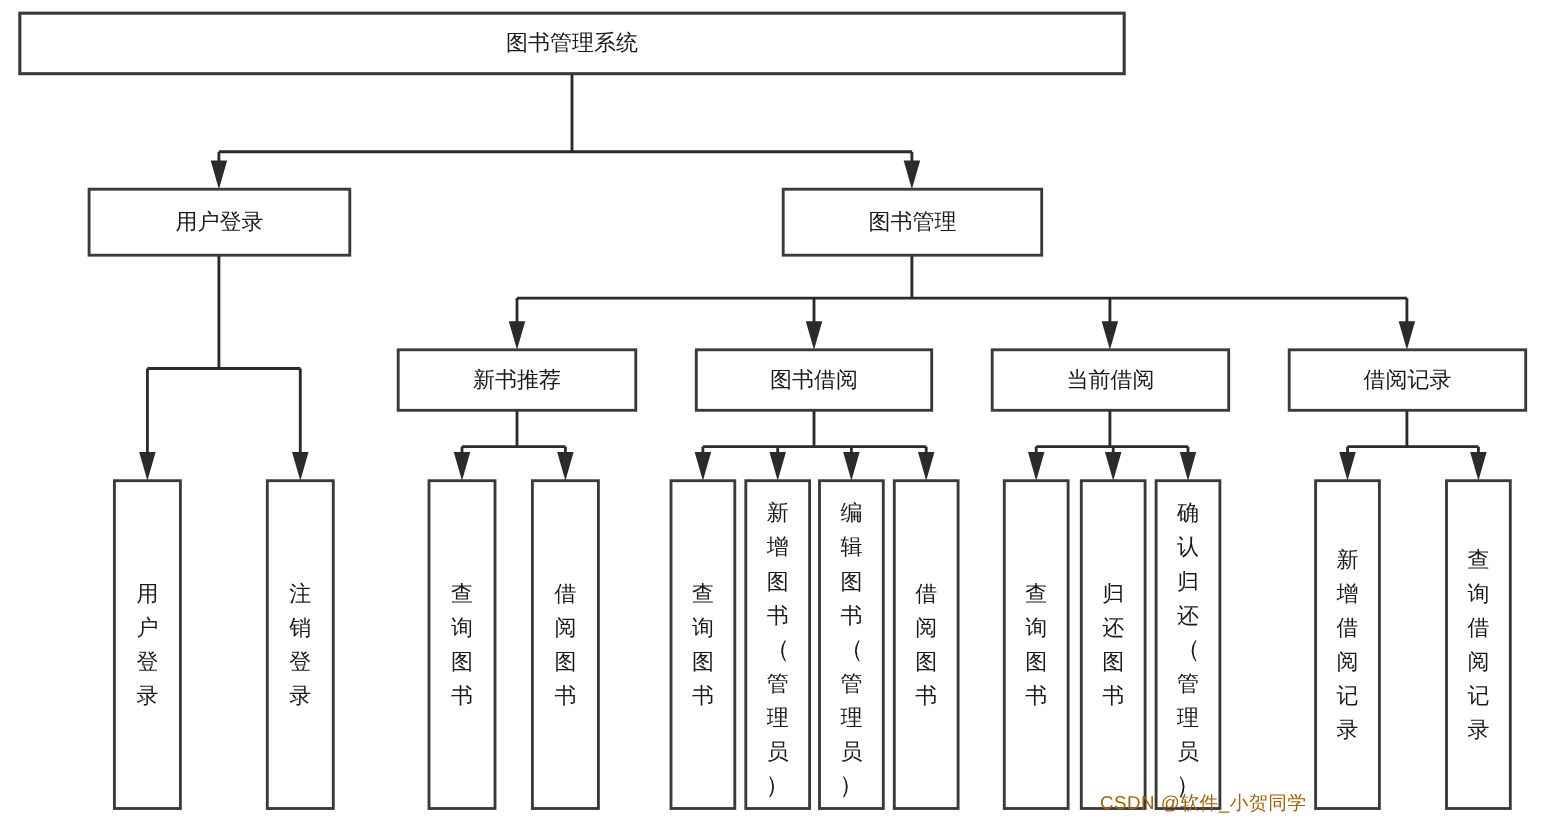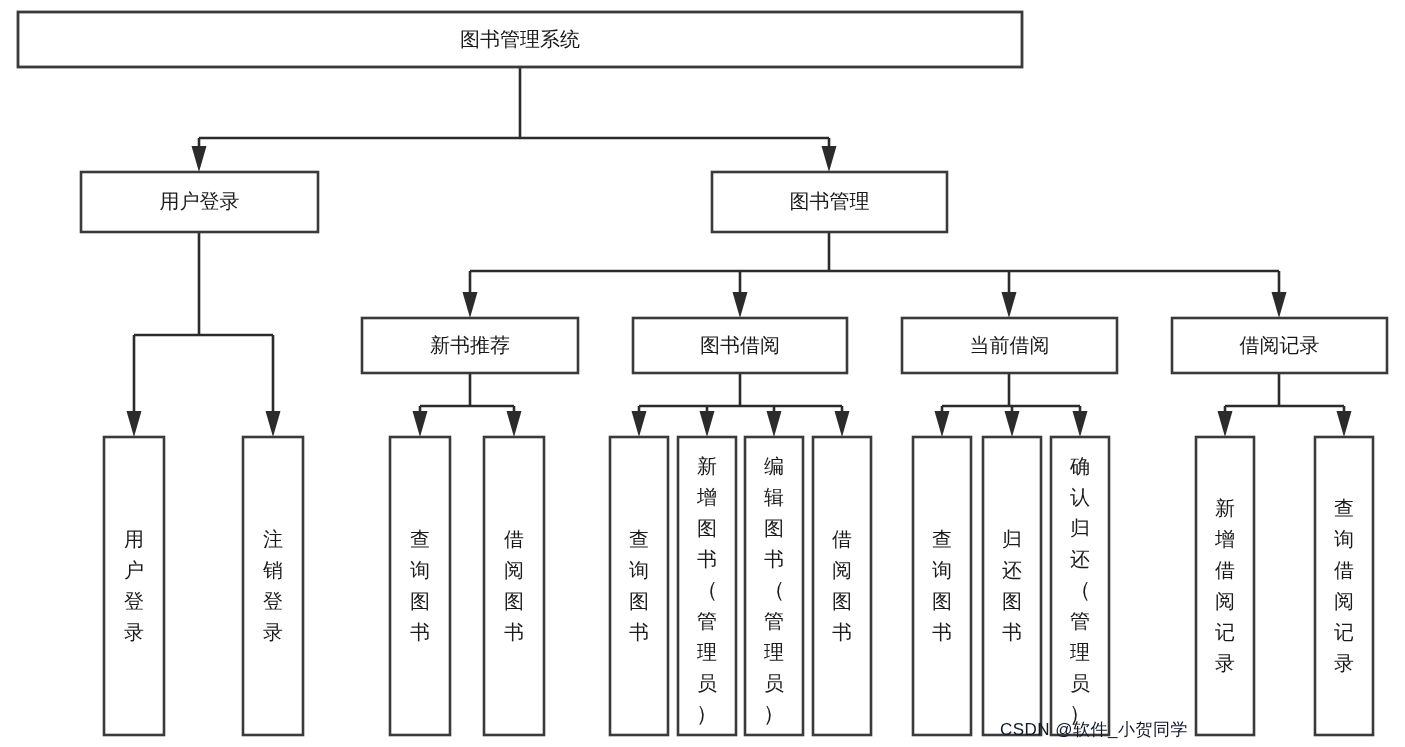--- a/index.html
+++ b/index.html
@@ -57,21 +57,21 @@
     font-size: 20px;
     fill: #1a1a1a;
     text-anchor: middle;
   }
   .watermark {
     position: absolute;
     right: 8px;
     bottom: 6px;
     font-family: "Liberation Sans", "DejaVu Sans", sans-serif;
     font-size: 17px;
-    color: #0f172a;
+    color: #a16207;
     letter-spacing: 0.5px;
     white-space: nowrap;
     user-select: none;
   }
 </style>
 </head>
 <body>
 
 <div id="diagram-root">
   <svg id="tree-svg" viewBox="0 0 1405 747">

